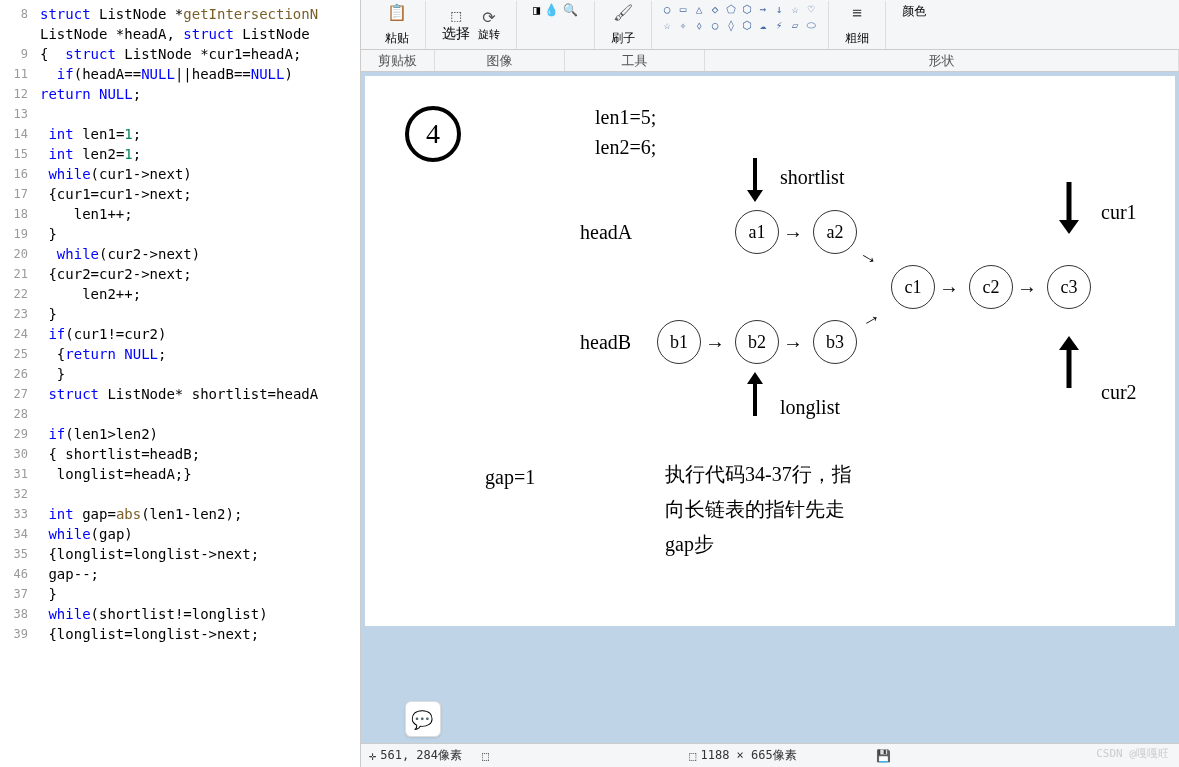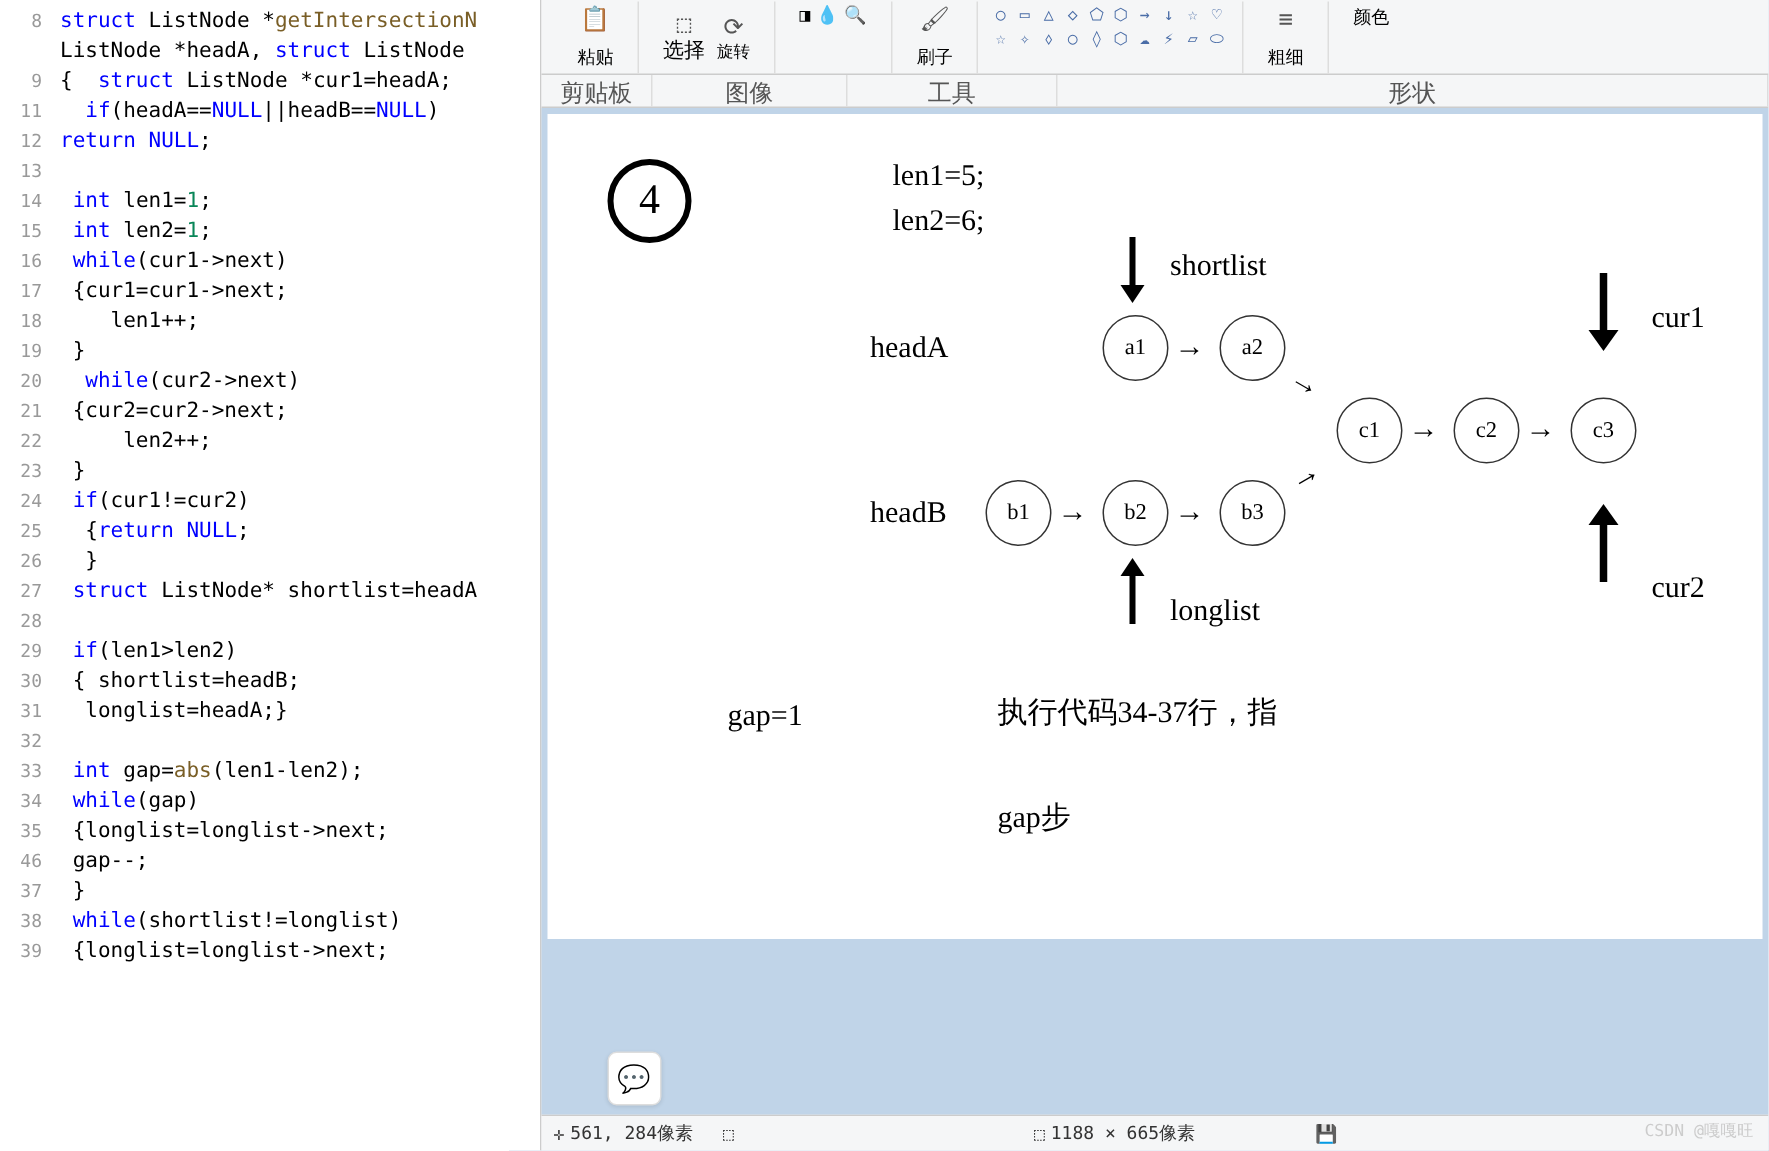--- a/index.html
+++ b/index.html
@@ -10,29 +10,29 @@
 .line-num { width: 40px; text-align: right; color: #999; padding-right: 12px; font-size: 12px; user-select: none; }
 .line-content { white-space: pre; font-size: 14px; }
 .kw { color: #0000ff; }
 .fn { color: #795e26; }
 .const { color: #0000ff; }
 .num { color: #098658; }
 .paint-app { flex: 1; background: #f5f6f7; border-left: 1px solid #ccc; display: flex; flex-direction: column; }
 .ribbon { height: 50px; background: #f5f6f7; border-bottom: 1px solid #ccc; display: flex; align-items: center; padding: 0 8px; font-size: 12px; }
 .ribbon-group { display: flex; flex-direction: column; align-items: center; padding: 2px 16px; border-right: 1px solid #ddd; height: 48px; justify-content: space-between; }
 .ribbon-icons { display: flex; gap: 4px; align-items: center; }
-.group-label-row { height: 22px; background: #f5f6f7; border-bottom: 1px solid #ccc; display: flex; font-size: 16px; color: #555; }
+.group-label-row { height: 22px; background: #f5f6f7; border-bottom: 1px solid #ccc; display: flex; font-size: 13px; color: #555; }
 .glabel { text-align: center; padding: 2px 0; border-right: 1px solid #ddd; }
 .canvas-area { flex: 1; background: #c0d4e8; padding: 4px; position: relative; }
 .canvas { background: #fff; width: 100%; height: 550px; position: relative; font-family: "SimSun", serif; }
 .status-bar { height: 24px; background: #f5f6f7; border-top: 1px solid #ccc; display: flex; align-items: center; font-size: 12px; color: #333; padding: 0 8px; gap: 20px; }
 .status-item { display: flex; align-items: center; gap: 4px; }
 .circle-num { position: absolute; left: 40px; top: 30px; width: 56px; height: 56px; border: 4px solid #000; border-radius: 50%; display: flex; align-items: center; justify-content: center; font-size: 28px; font-family: serif; }
 .diag-text { position: absolute; font-size: 20px; font-family: "SimSun", serif; }
-.node { position: absolute; width: 44px; height: 44px; border: 1px solid #333; border-radius: 50%; display: flex; align-items: center; justify-content: center; font-size: 15px; background: #fff; }
+.node { position: absolute; width: 44px; height: 44px; border: 1px solid #333; border-radius: 50%; display: flex; align-items: center; justify-content: center; font-size: 18px; background: #fff; }
 .arrow-r { position: absolute; font-size: 20px; }
 .watermark { position: absolute; bottom: 6px; right: 10px; color: #ccc; font-size: 11px; }
 .chat-icon { position: absolute; left: 405px; bottom: 30px; width: 36px; height: 36px; background: #fff; border: 1px solid #ddd; border-radius: 6px; box-shadow: 0 1px 3px rgba(0,0,0,0.1); display: flex; align-items: center; justify-content: center; color: #1a73e8; font-size: 18px; }
 .shapes-grid { display: flex; flex-wrap: wrap; width: 160px; gap: 2px; font-size: 11px; color: #4a6da7; }
 .shape-cell { width: 14px; height: 14px; display: flex; align-items: center; justify-content: center; }
 .icon-btn { font-size: 16px; color: #555; }
 </style>
 </head>
 <body>
 
@@ -243,20 +243,21 @@
         <div class="diag-text" style="left:230px;top:30px;">len1=5;</div>
         <div class="diag-text" style="left:230px;top:60px;">len2=6;</div>
         <div class="diag-text" style="left:415px;top:90px;">shortlist</div>
         <div class="diag-text" style="left:736px;top:125px;">cur1</div>
         <div class="diag-text" style="left:736px;top:305px;">cur2</div>
         <div class="diag-text" style="left:215px;top:145px;">headA</div>
         <div class="diag-text" style="left:215px;top:255px;">headB</div>
         <div class="diag-text" style="left:415px;top:320px;">longlist</div>
         <div class="diag-text" style="left:120px;top:390px;">gap=1</div>
         <div class="diag-text" style="left:300px;top:385px;">执行代码34-37行，指</div>
+        <div class="diag-text" style="left:300px;top:420px;">向长链表的指针先走</div>
         <div class="diag-text" style="left:300px;top:455px;">gap步</div>
 
         <div class="node" style="left:370px;top:134px;">a1</div>
         <div class="node" style="left:448px;top:134px;">a2</div>
 
         <div class="node" style="left:292px;top:244px;">b1</div>
         <div class="node" style="left:370px;top:244px;">b2</div>
         <div class="node" style="left:448px;top:244px;">b3</div>
 
         <div class="node" style="left:526px;top:189px;">c1</div>

